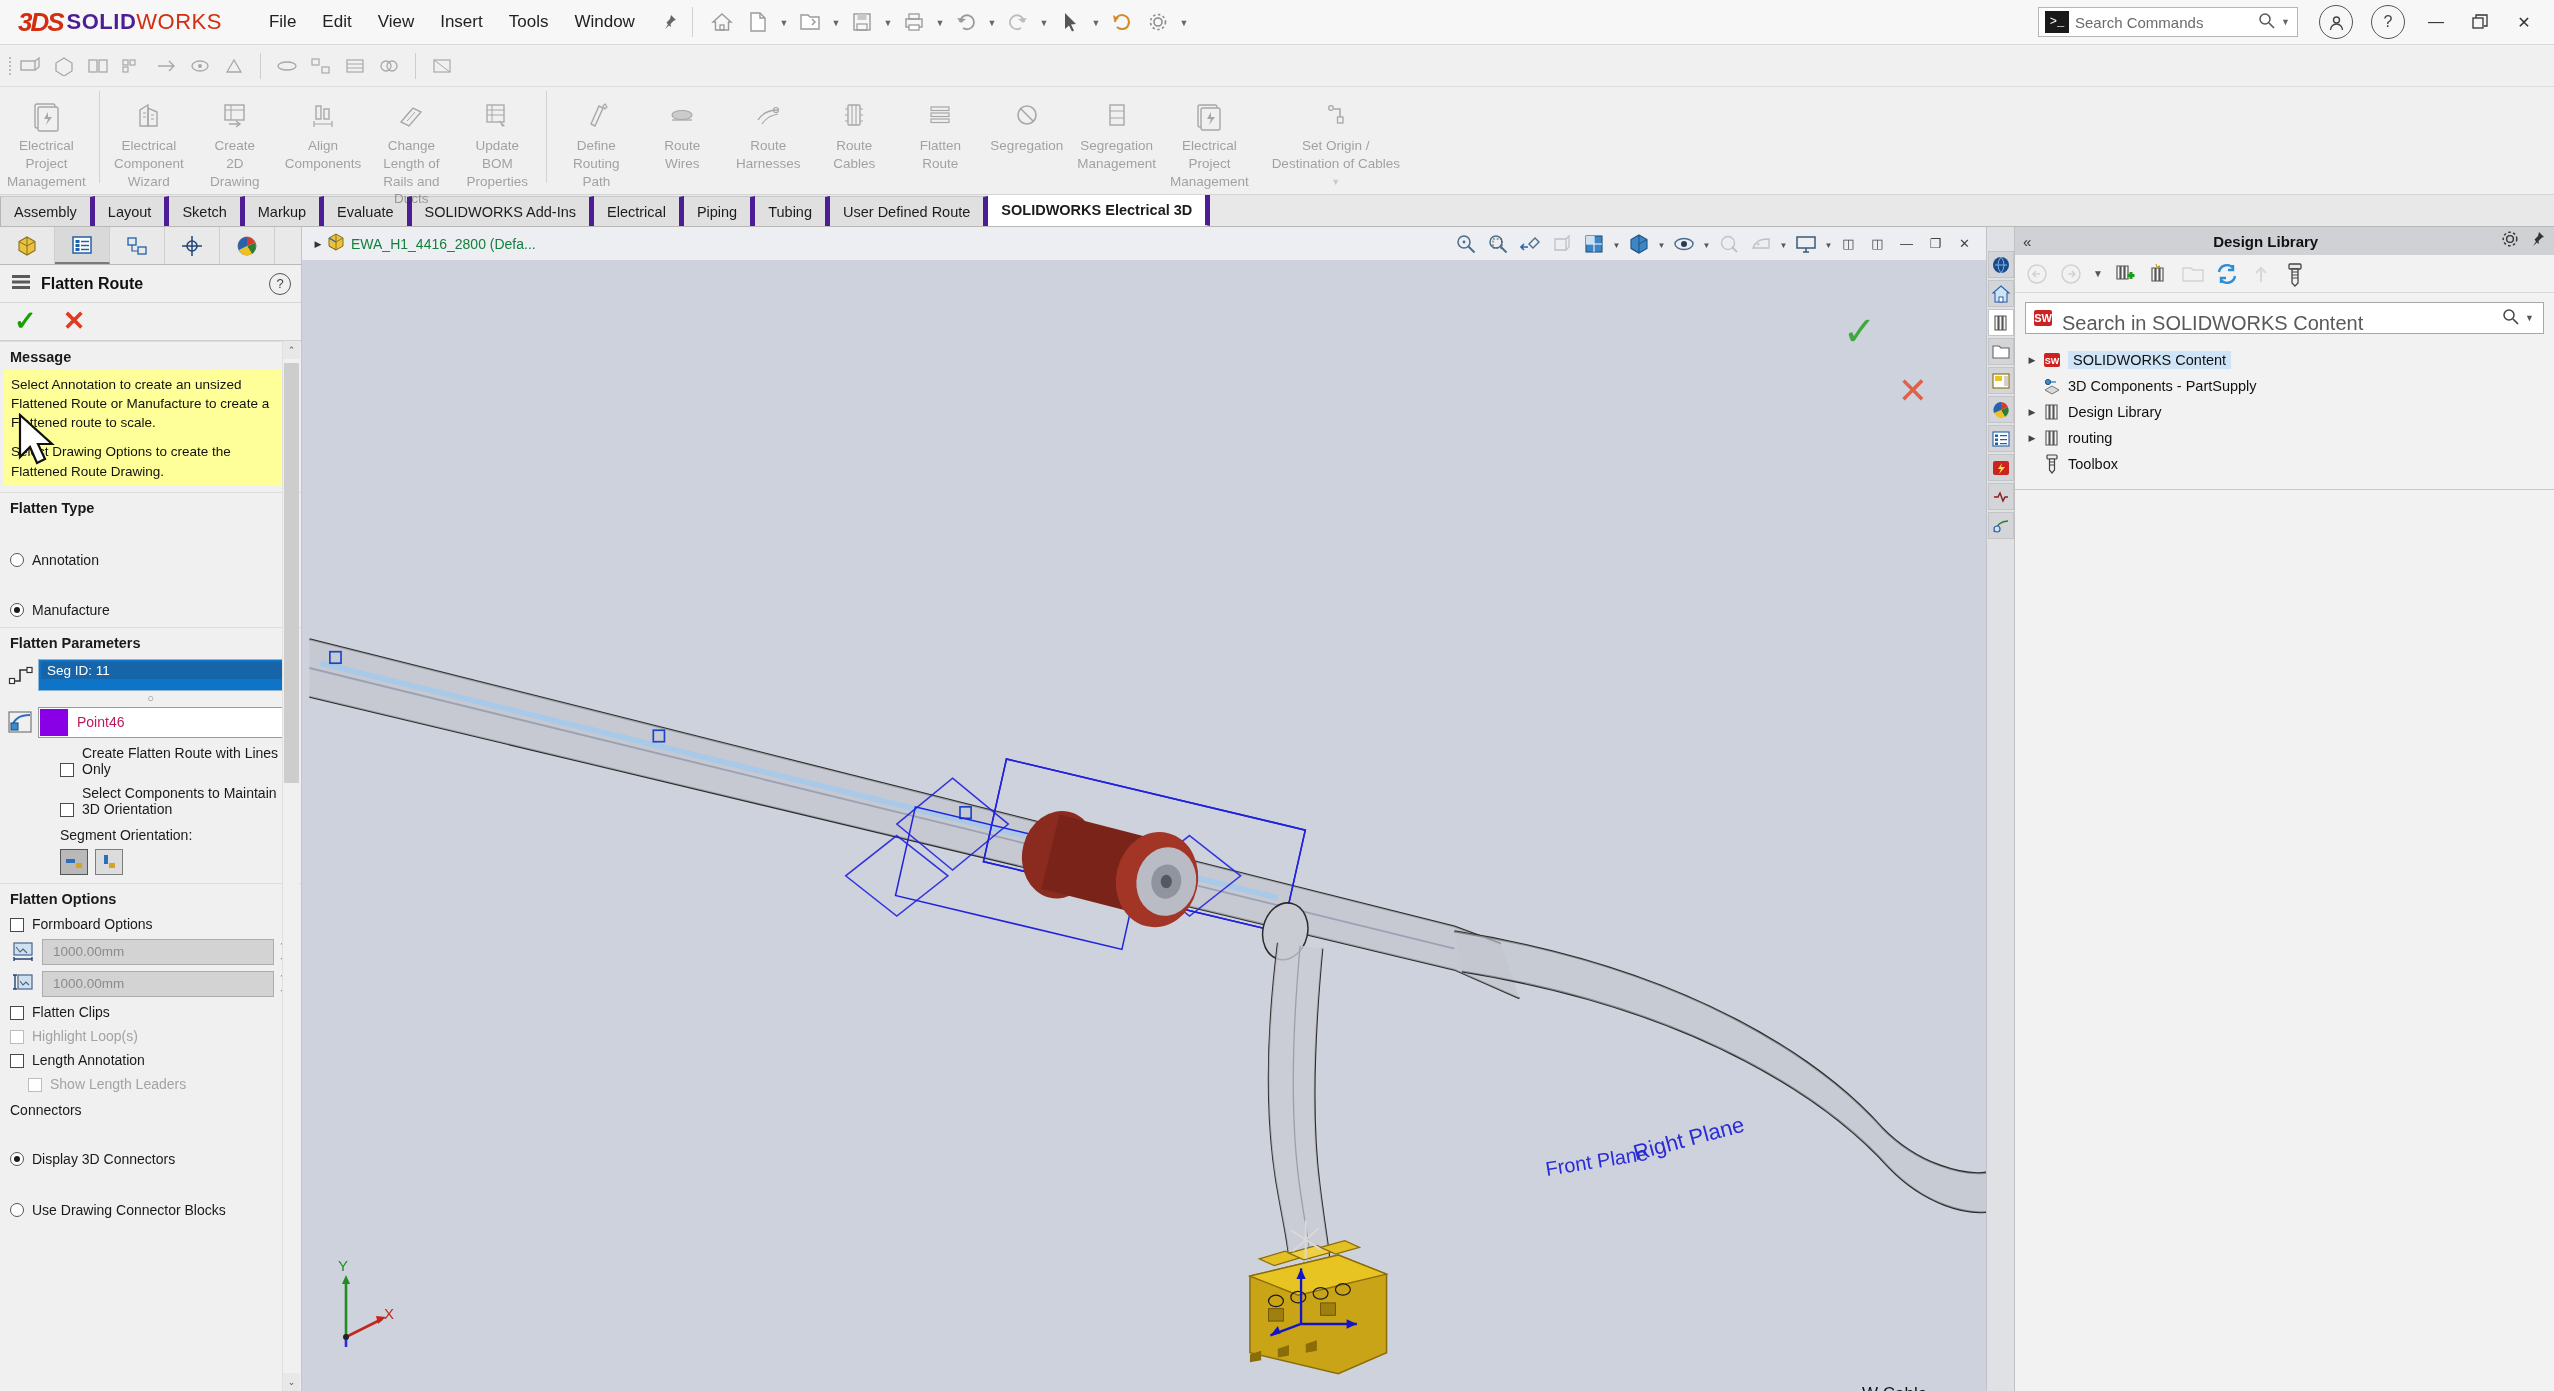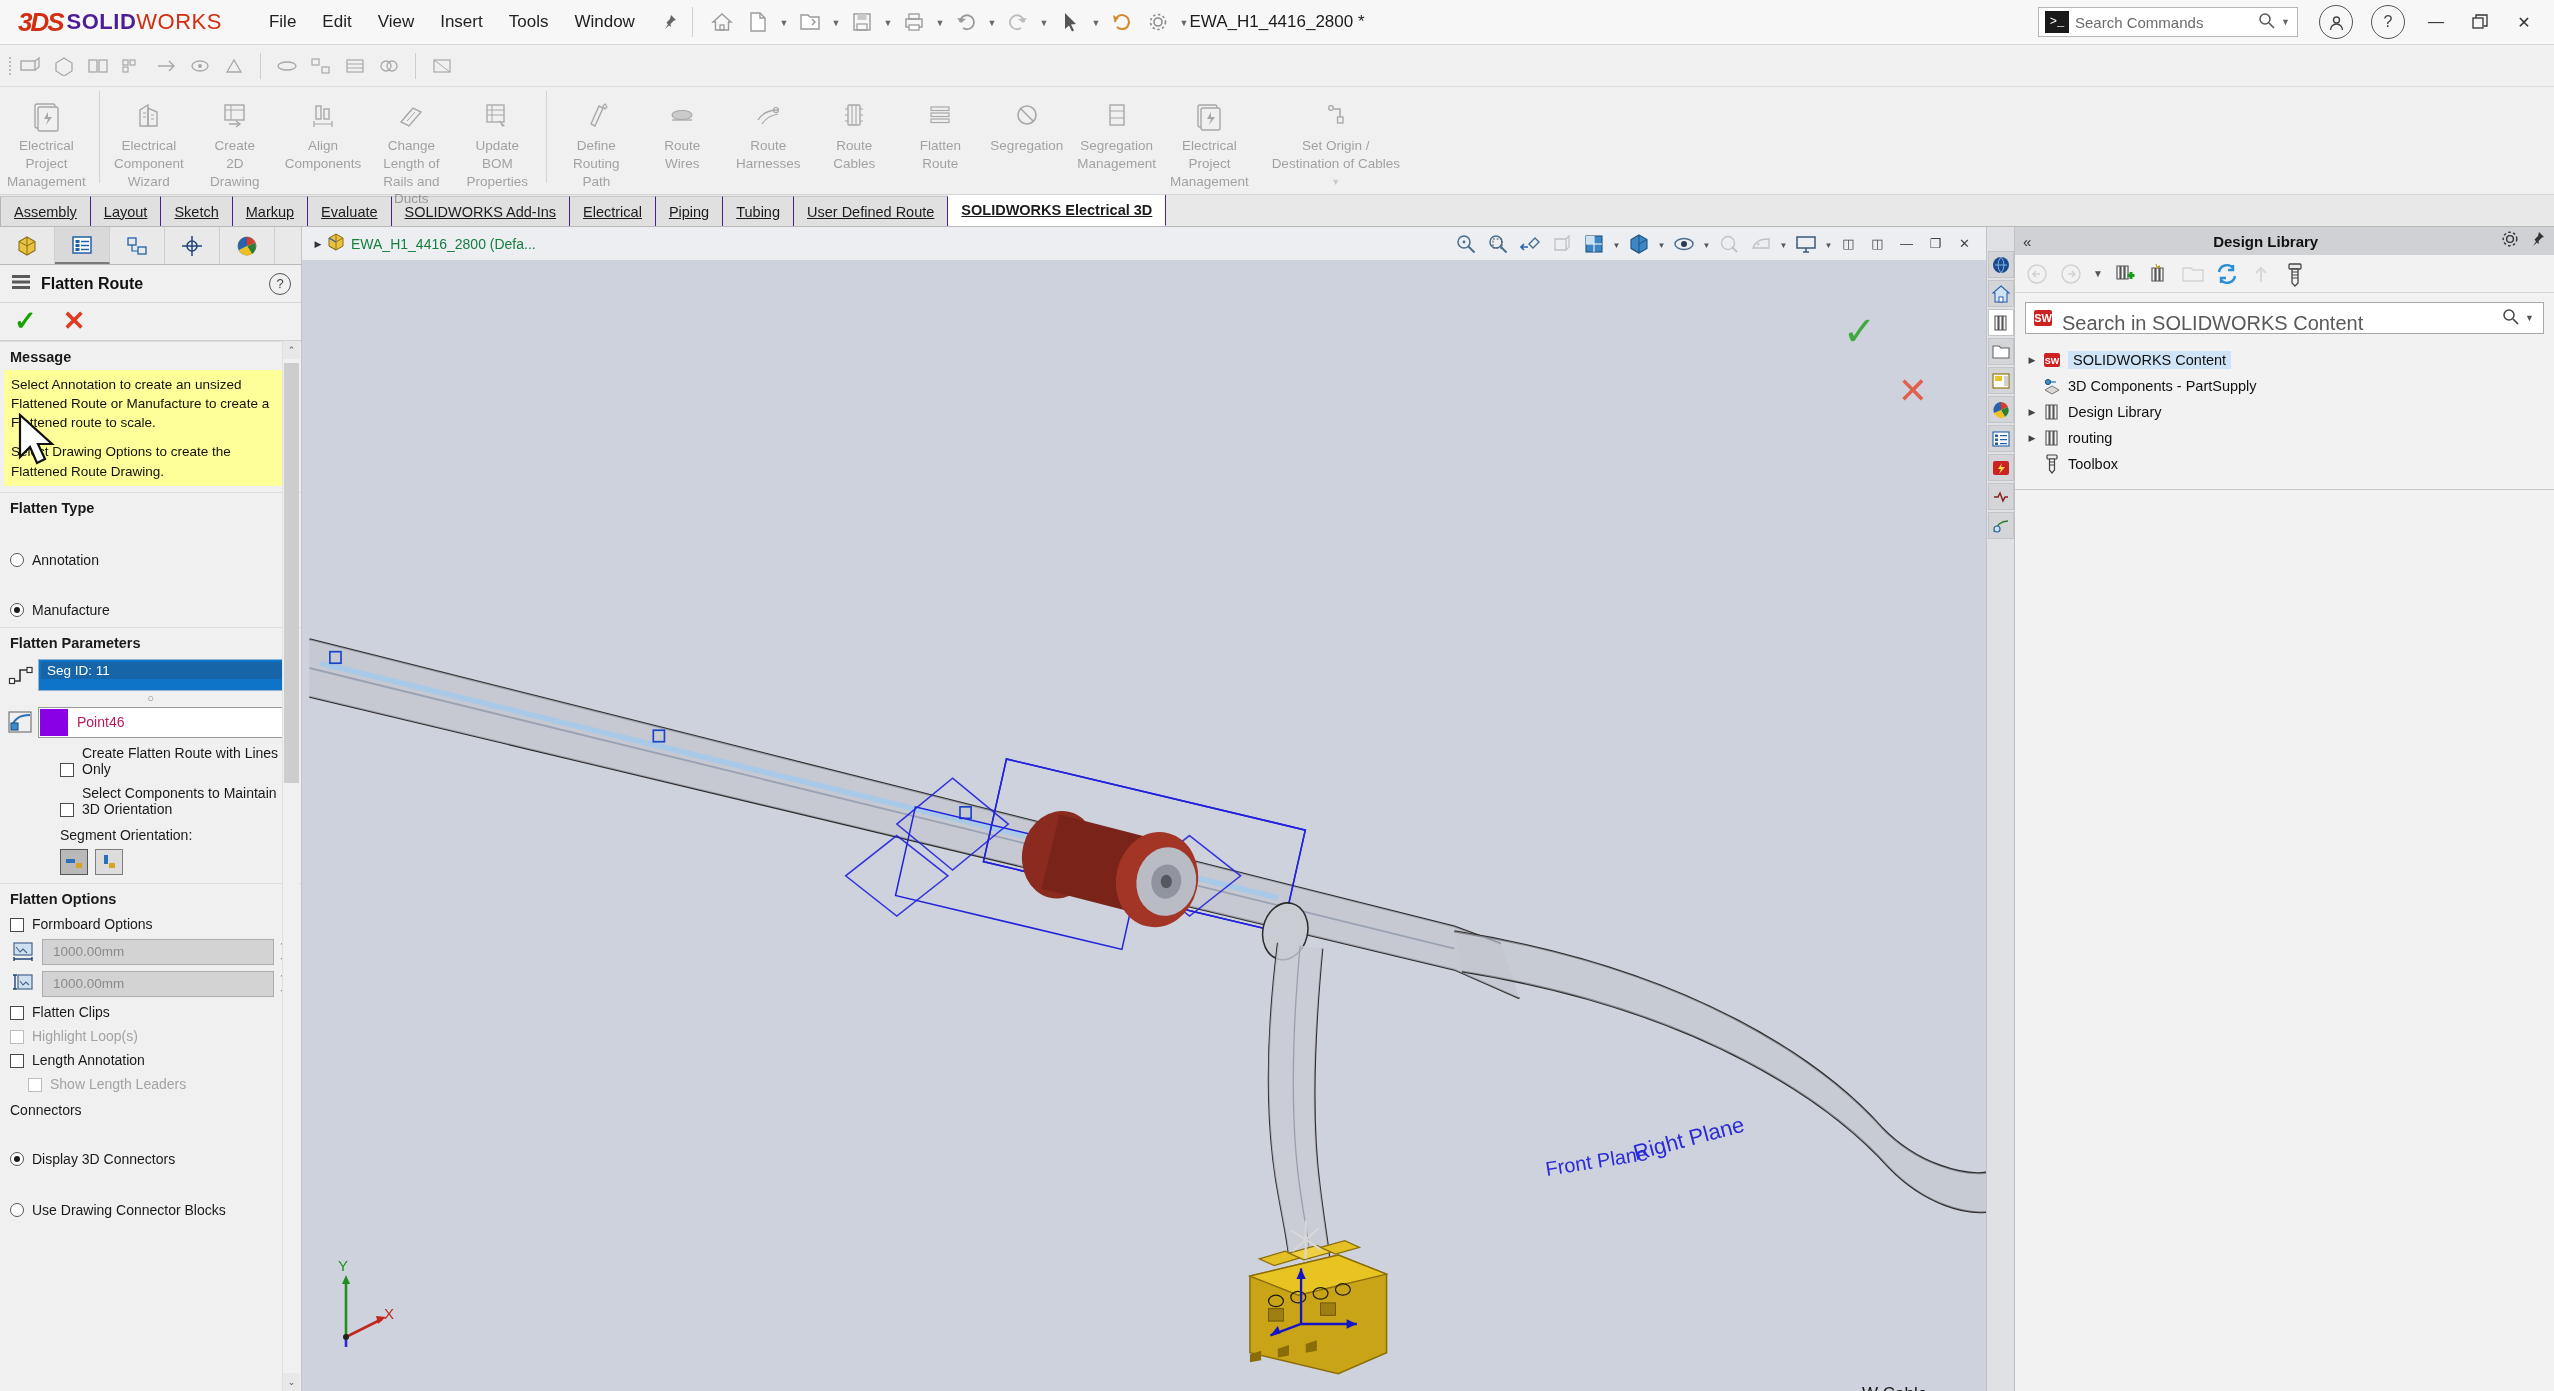--- a/index.html
+++ b/index.html
@@ -61,21 +61,21 @@
   .rb-item .rl{ font-size:13.5px; color:#333; text-align:center; line-height:1.32;
      max-width:100px; }
   .rb-sep{ width:1px; height:92px; background:#d3d3d3; margin:0 6px; }
   .rb-drop{ position:absolute; bottom:3px; font-size:9px; color:#999; }
 
   
   .tabstrip{ height:32px; background:#e8e8e8; display:flex; align-items:flex-end;
      border-bottom:1px solid #b8b8b8; }
   .tab{ height:30px; padding:0 13px; display:flex; align-items:center;
      font-size:14.5px; color:#1c1c1c; background:#e0e0e0;
-     border-right:1px solid #4c1d95; border-top:1px solid #c8c8c8;text-decoration:underline; }
+     border-right:5px solid #4c1d95; border-top:1px solid #c8c8c8; }
   .tab:first-child{ border-left:1px solid #b6b6b6; }
   .tab.active{ background:#fff; font-weight:600; height:32px;
      border-top:1px solid #9a9a9a; border-bottom:1px solid #fff; }
 
   
   .main{ display:flex; height:calc(1391px - 45px - 42px - 108px - 32px); }
 
   
   .leftpanel{ width:302px; background:#f0f0f0; border-right:1px solid #c4c4c4;
      display:flex; flex-direction:column; position:relative; }
@@ -288,21 +288,20 @@
     </div>
     <div class="qbtn">
       <svg width="22" height="22" viewBox="0 0 22 22">
           <circle cx="11" cy="11" r="4" fill="none" stroke="#8d8d8d" stroke-width="1.6"></circle>
           <circle cx="11" cy="11" r="7.5" fill="none" stroke="#8d8d8d" stroke-width="1.6" stroke-dasharray="2.5 2.5"></circle>
         </svg>
     </div>
     <div class="caret">▼</div>
   </div>
 
-  <div class="doc-title">EWA_H1_4416_2800 *</div>
 
   <div class="title-right">
     <div class="searchbox">
       <div class="swico">&gt;_</div>
       <div class="sph">Search Commands</div>
       <div class="mag">
         <svg width="17" height="17" viewBox="0 0 17 17">
             <circle cx="7" cy="7" r="5" fill="none" stroke="#555" stroke-width="1.5"></circle>
             <path d="M11 11l5 5" stroke="#555" stroke-width="1.6"></path>
           </svg>

